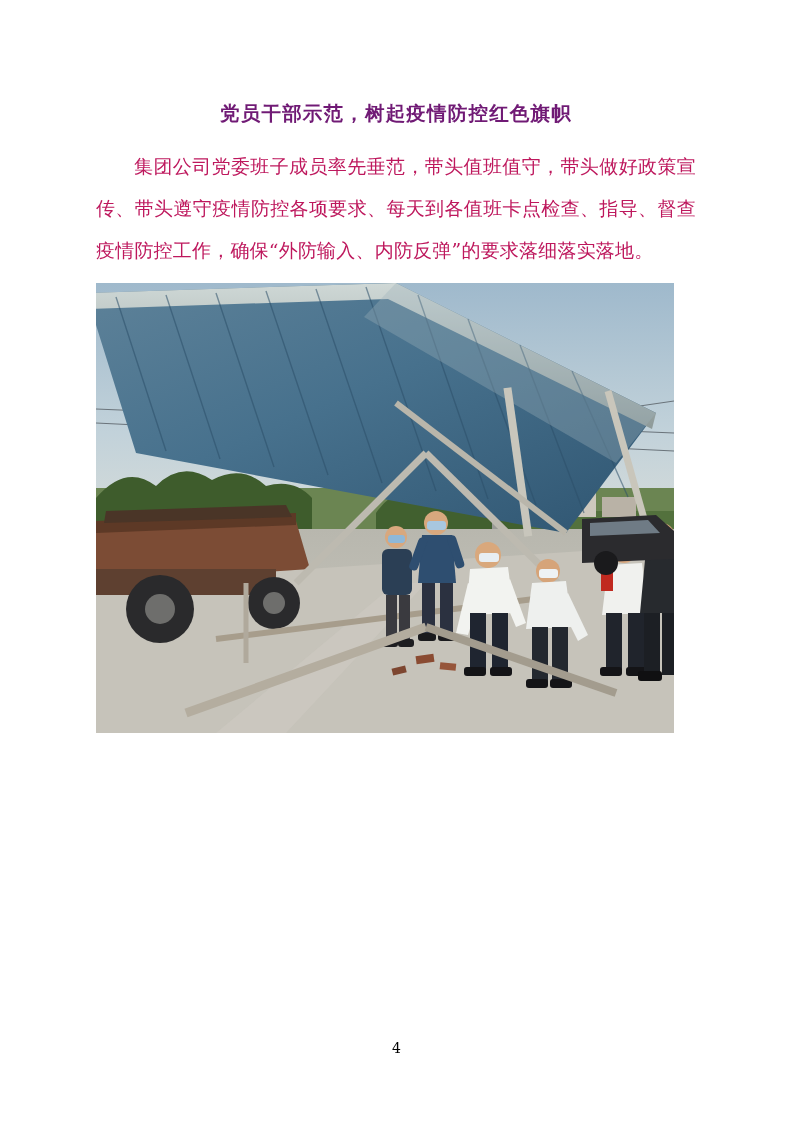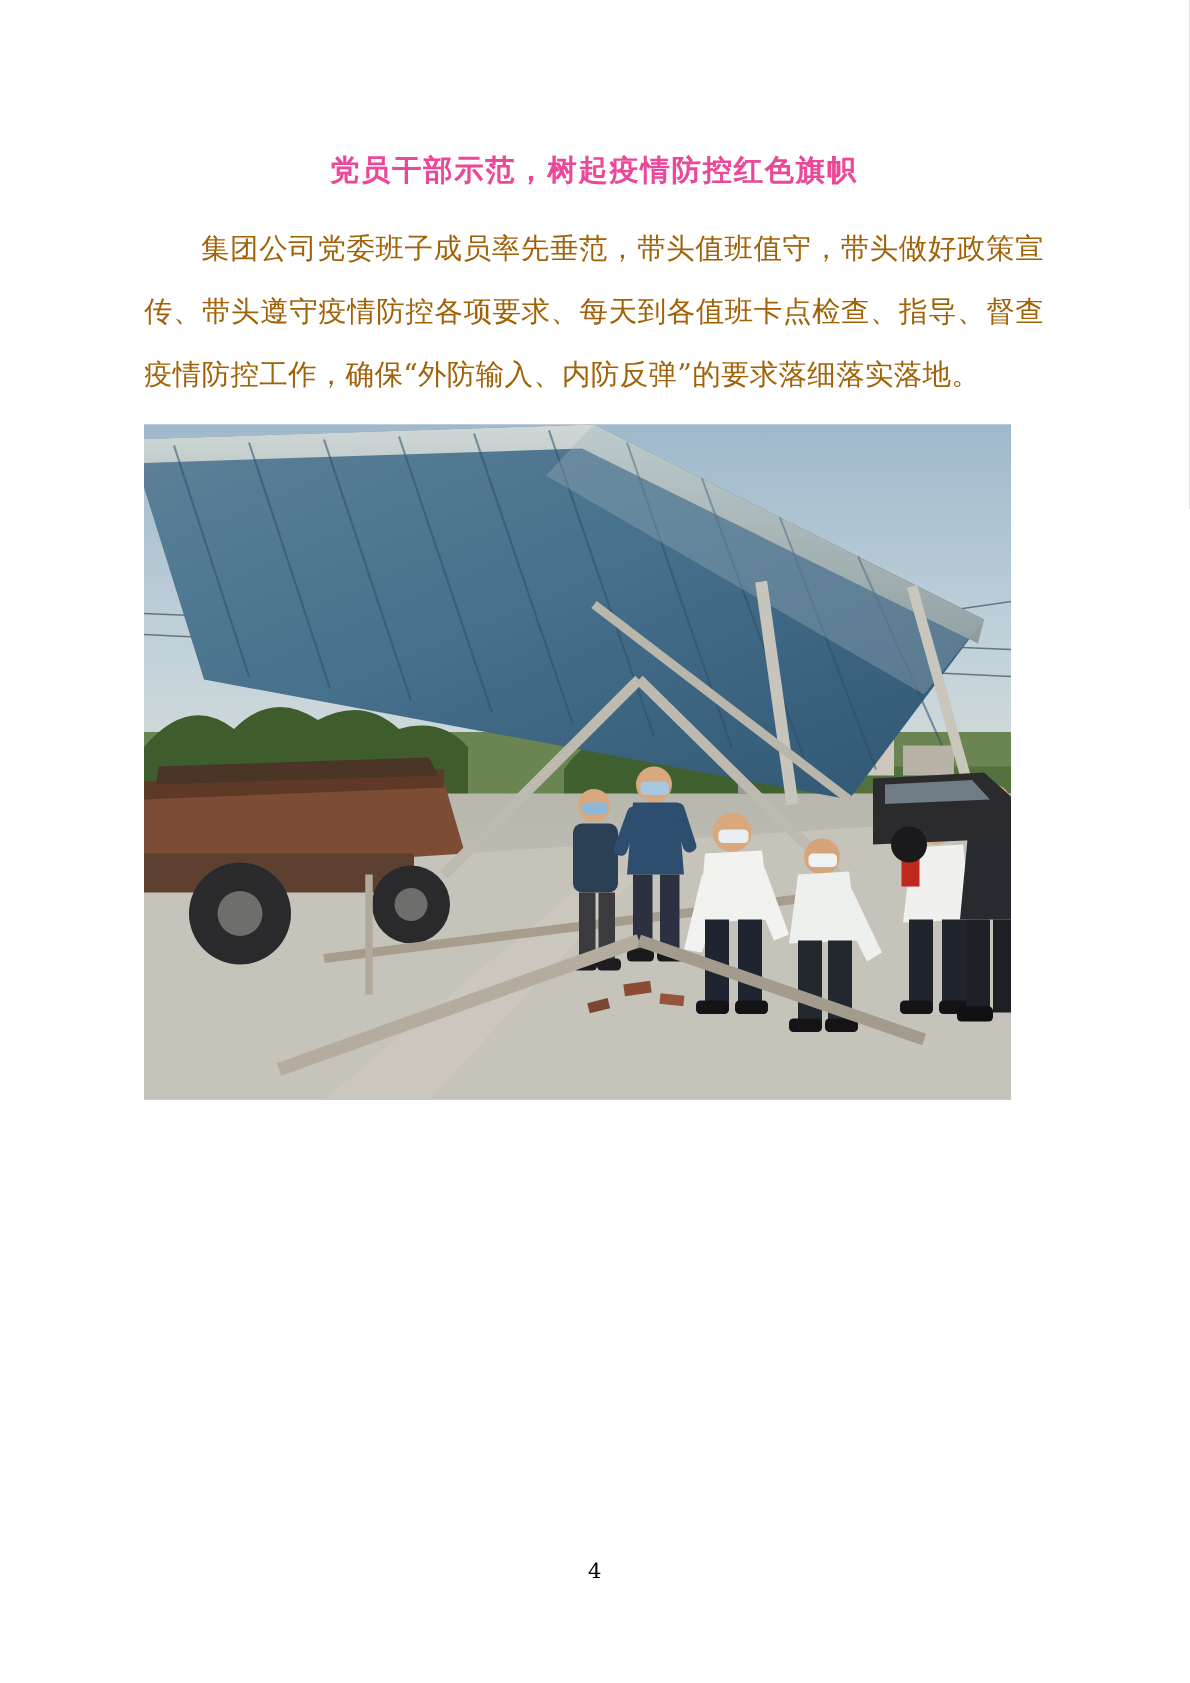--- a/index.html
+++ b/index.html
@@ -24,29 +24,29 @@
     left: 96px;
     top: 100px;
     width: 600px;
   }
   .doc-title {
     text-align: center;
     font-family: "DejaVu Sans", sans-serif;
     font-weight: bold;
     font-size: 19.5px;
     letter-spacing: 1.2px;
-    color: #ec4899;
+    color: #701a75;
     margin: 0 0 18px 0;
     line-height: 1.4;
   }
   .body-para {
     font-family: "DejaVu Serif", serif;
     font-size: 19px;
     line-height: 42px;
-    color: #a16207;
+    color: #be185d;
     text-align: justify;
     text-justify: inter-ideograph;
     text-indent: 2em;
     margin: 0;
     letter-spacing: 0.2px;
   }
   .figure {
     margin-top: 12px;
     width: 578px;
     height: 450px;

